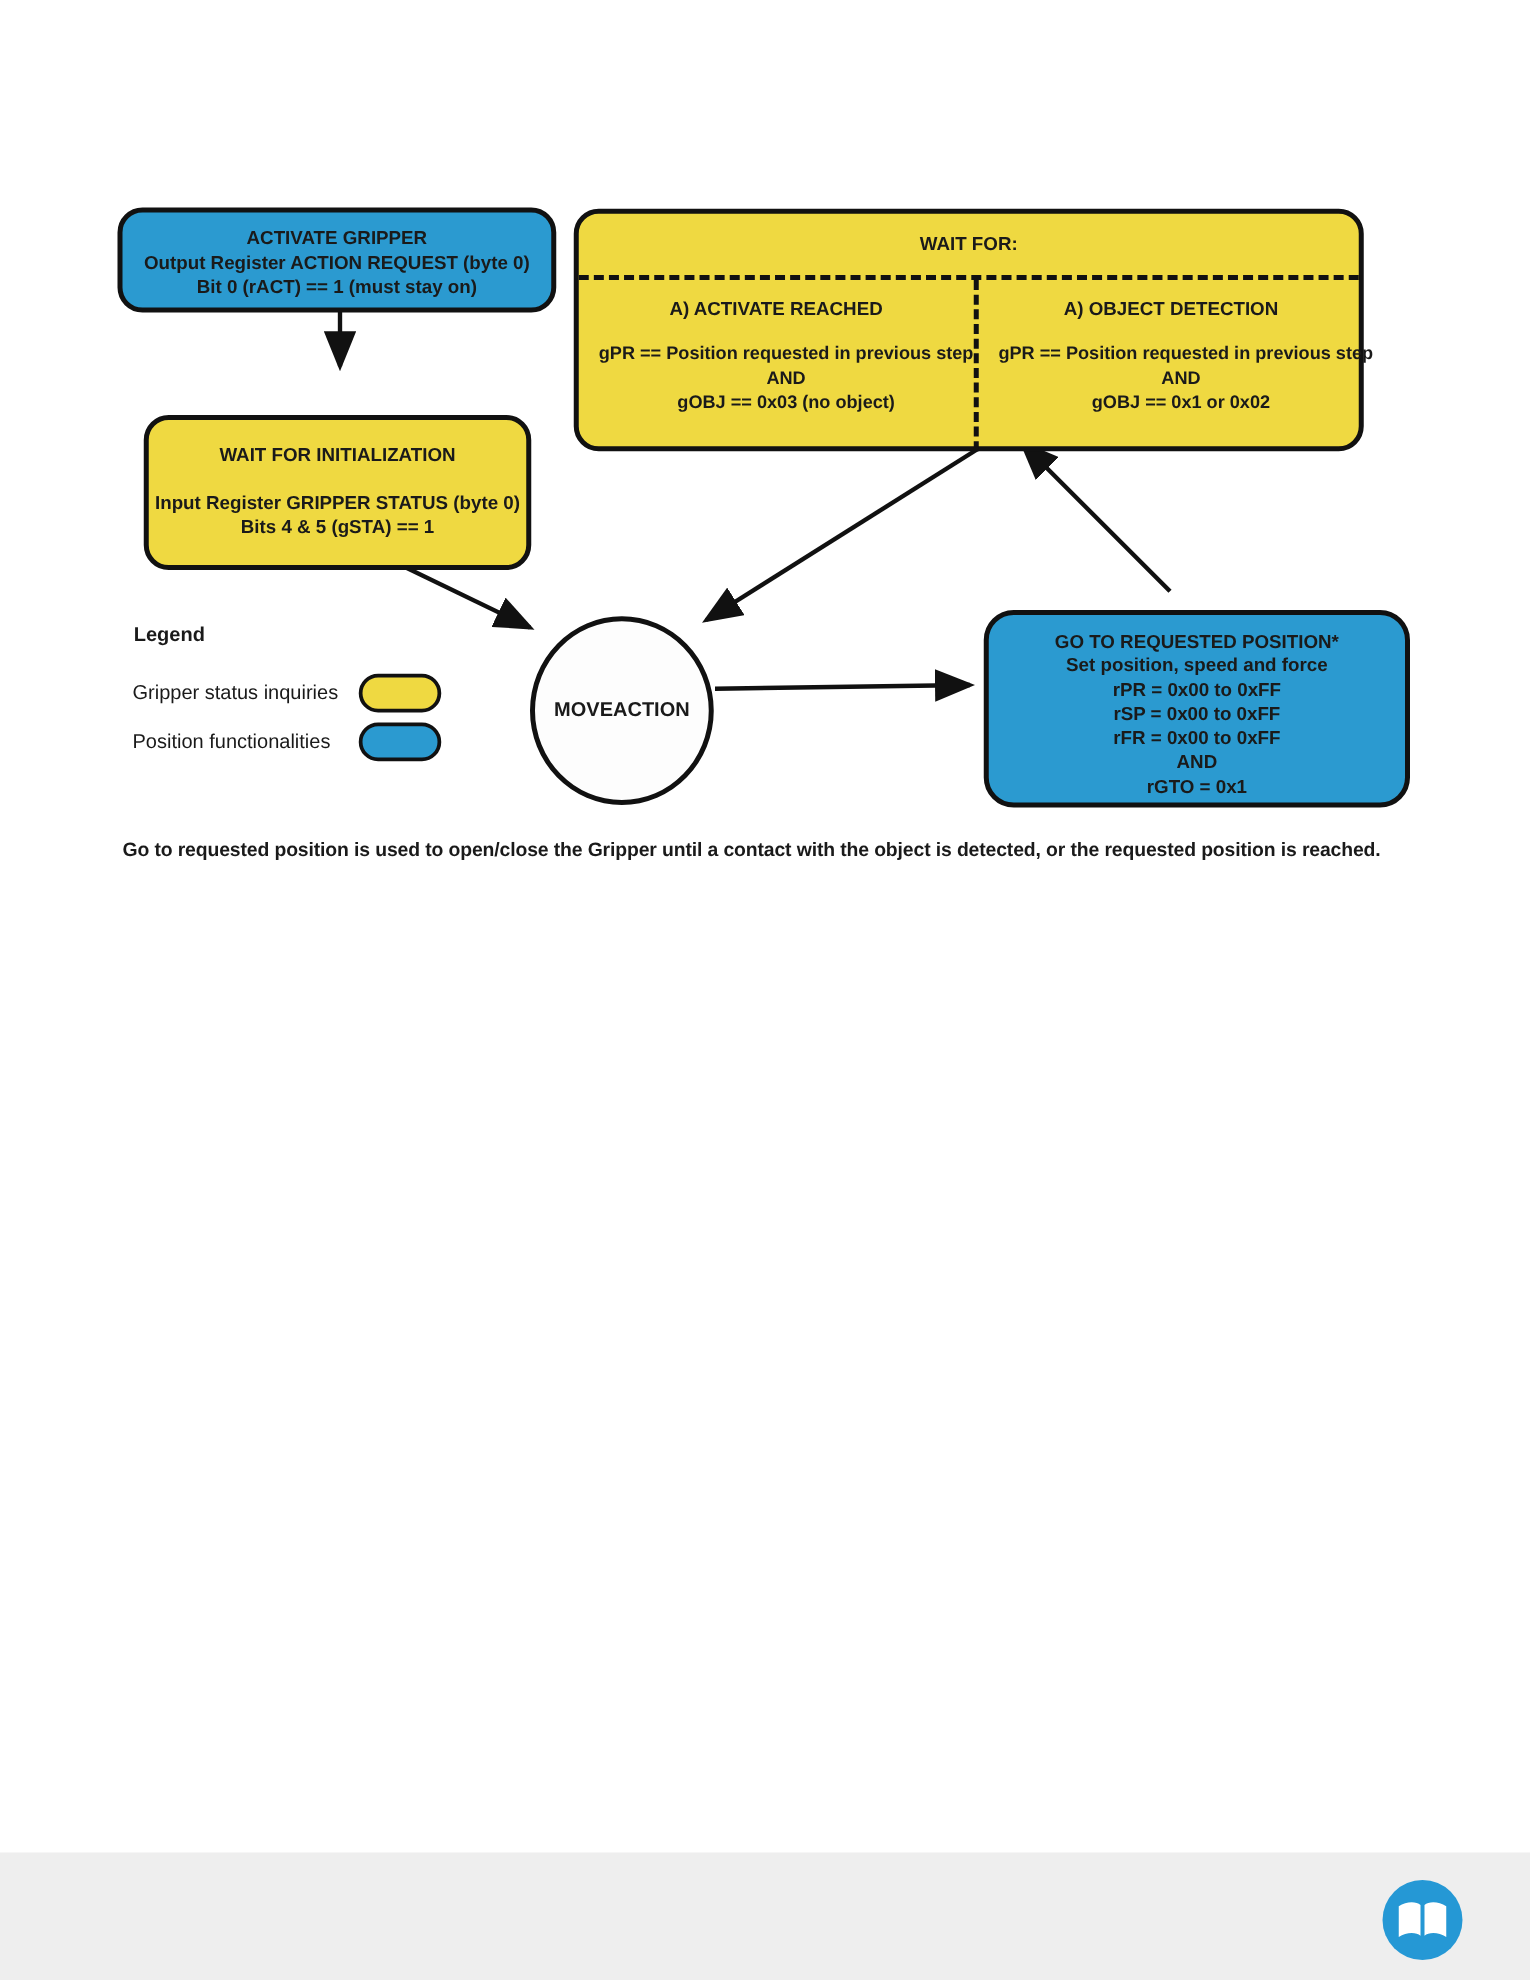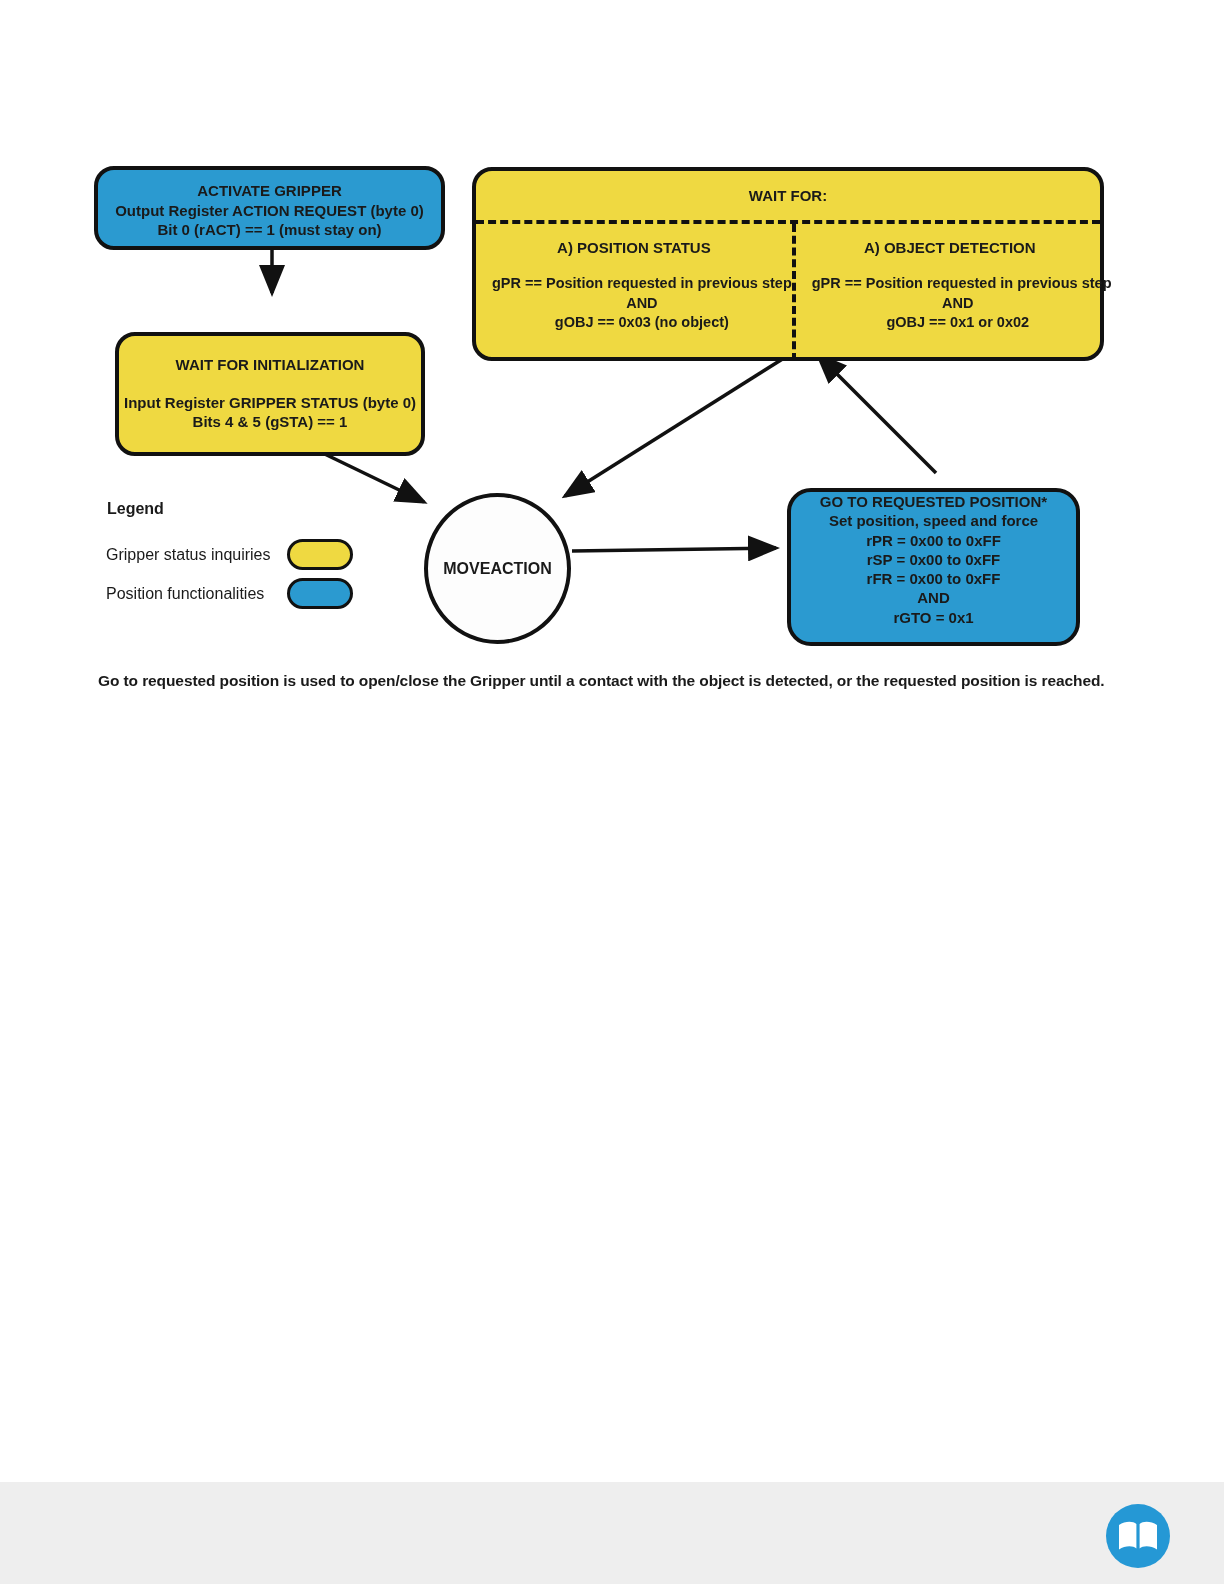--- a/index.html
+++ b/index.html
@@ -13,21 +13,21 @@
     box-sizing:border-box;text-align:center;font-weight:700;z-index:2;margin-top:16px;
   }
   .box .ln{display:block;line-height:19.5px;font-size:15px;white-space:nowrap;}
   .blue{background:#2B9AD0;}
   .yellow{background:#EFD941;}
 
   
   .activate-box{left:94px;top:150px;width:351px;height:84px;padding-top:11px;}
 
   
-  .waitfor-box{left:472px;top:151px;width:632px;height:194px;padding:0;}
+  .waitfor-box{left:459px;top:151px;width:632px;height:194px;padding:0;}
   .waitfor-title{height:49px;display:flex;align-items:center;justify-content:center;font-size:15px;}
   .waitfor-divider{border-top:4px dashed #111;margin:0;}
   .waitfor-cols{display:flex;height:137px;}
   .wf-col{width:316px;box-sizing:border-box;}
   .wf-col.right{border-left:4px dashed #111;width:312px;}
   .wf-header{margin-top:14px;font-size:15px;line-height:19px;}
   .wf-body{margin-top:17px;padding-left:16px;}
   .wf-body .ln{font-size:14.5px;line-height:19.5px;}
 
   
@@ -35,21 +35,21 @@
   .init-gap{height:18px;}
 
   
   .robot-circle{
     left:424px;top:477px;width:147px;height:151px;border-radius:50%;
     background:#fdfdfd;display:flex;align-items:center;justify-content:center;
   }
   .robot-circle .ln{font-size:16px;line-height:21px;}
 
   
-  .goto-box{left:787px;top:472px;width:293px;height:158px;border-radius:24px;}
+  .goto-box{left:787px;top:472px;width:341px;height:158px;padding-top:12px;border-radius:24px;}
   .goto-box .ln{font-size:15px;line-height:19.3px;}
 
   
   .legend-title{left:107px;top:500px;font-size:16px;font-weight:700;z-index:2;}
   .legend-row{z-index:2;display:flex;align-items:center;}
   .legend-row .lbl{font-size:16px;font-weight:400;}
   .legend-pill{
     position:absolute;left:287px;width:66px;height:31px;border:3.5px solid #111;
     border-radius:18px;box-sizing:border-box;z-index:2;
   }
@@ -88,21 +88,21 @@
     <span class="ln">ACTIVATE GRIPPER</span>
     <span class="ln">Output Register ACTION REQUEST (byte 0)</span>
     <span class="ln">Bit 0 (rACT) == 1 (must stay on)</span>
   </div>
 
   <div class="box yellow waitfor-box">
     <div class="waitfor-title">WAIT FOR:</div>
     <div class="waitfor-divider"></div>
     <div class="waitfor-cols">
       <div class="wf-col">
-        <div class="wf-header">A) POSITION STATUS</div>
+        <div class="wf-header">A) ACTIVATE REACHED</div>
         <div class="wf-body">
           <span class="ln">gPR == Position requested in previous step</span>
           <span class="ln">AND</span>
           <span class="ln">gOBJ == 0x03 (no object)</span>
         </div>
       </div>
       <div class="wf-col right">
         <div class="wf-header">A) OBJECT DETECTION</div>
         <div class="wf-body">
           <span class="ln">gPR == Position requested in previous step</span>

